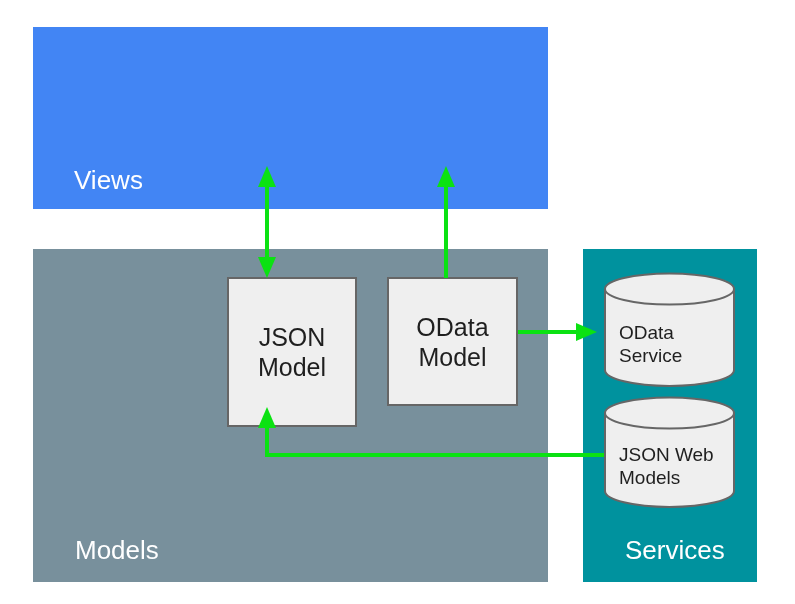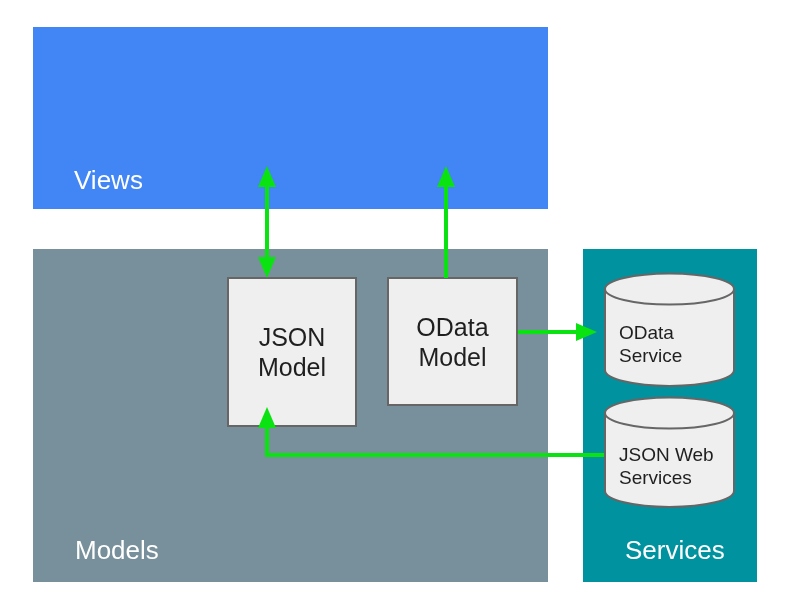--- a/index.html
+++ b/index.html
@@ -127,21 +127,21 @@
     <div class="cyl-text">OData
 Service</div>
   </div>
 
   <div class="cylinder cyl-json-web">
     <svg width="131" height="112" viewBox="0 0 131 112">
       <path class="cyl-shape" d="M 1,17 L 1,95 A 64.5,16 0 0 0 130,95 L 130,17 Z"></path>
       <ellipse class="cyl-shape" cx="65.5" cy="17" rx="64.5" ry="15.5"></ellipse>
     </svg>
     <div class="cyl-text">JSON Web
-Services</div>
+Models</div>
   </div>
 
   <svg class="connector-layer" width="795" height="604" viewBox="0 0 795 604">
 
     <g>
       <path class="arrow-line" d="M 267,185 L 267,259"></path>
       <polygon class="arrow-head" points="267,166 258,187 276,187"></polygon>
       <polygon class="arrow-head" points="267,278 258,257 276,257"></polygon>
     </g>
 

